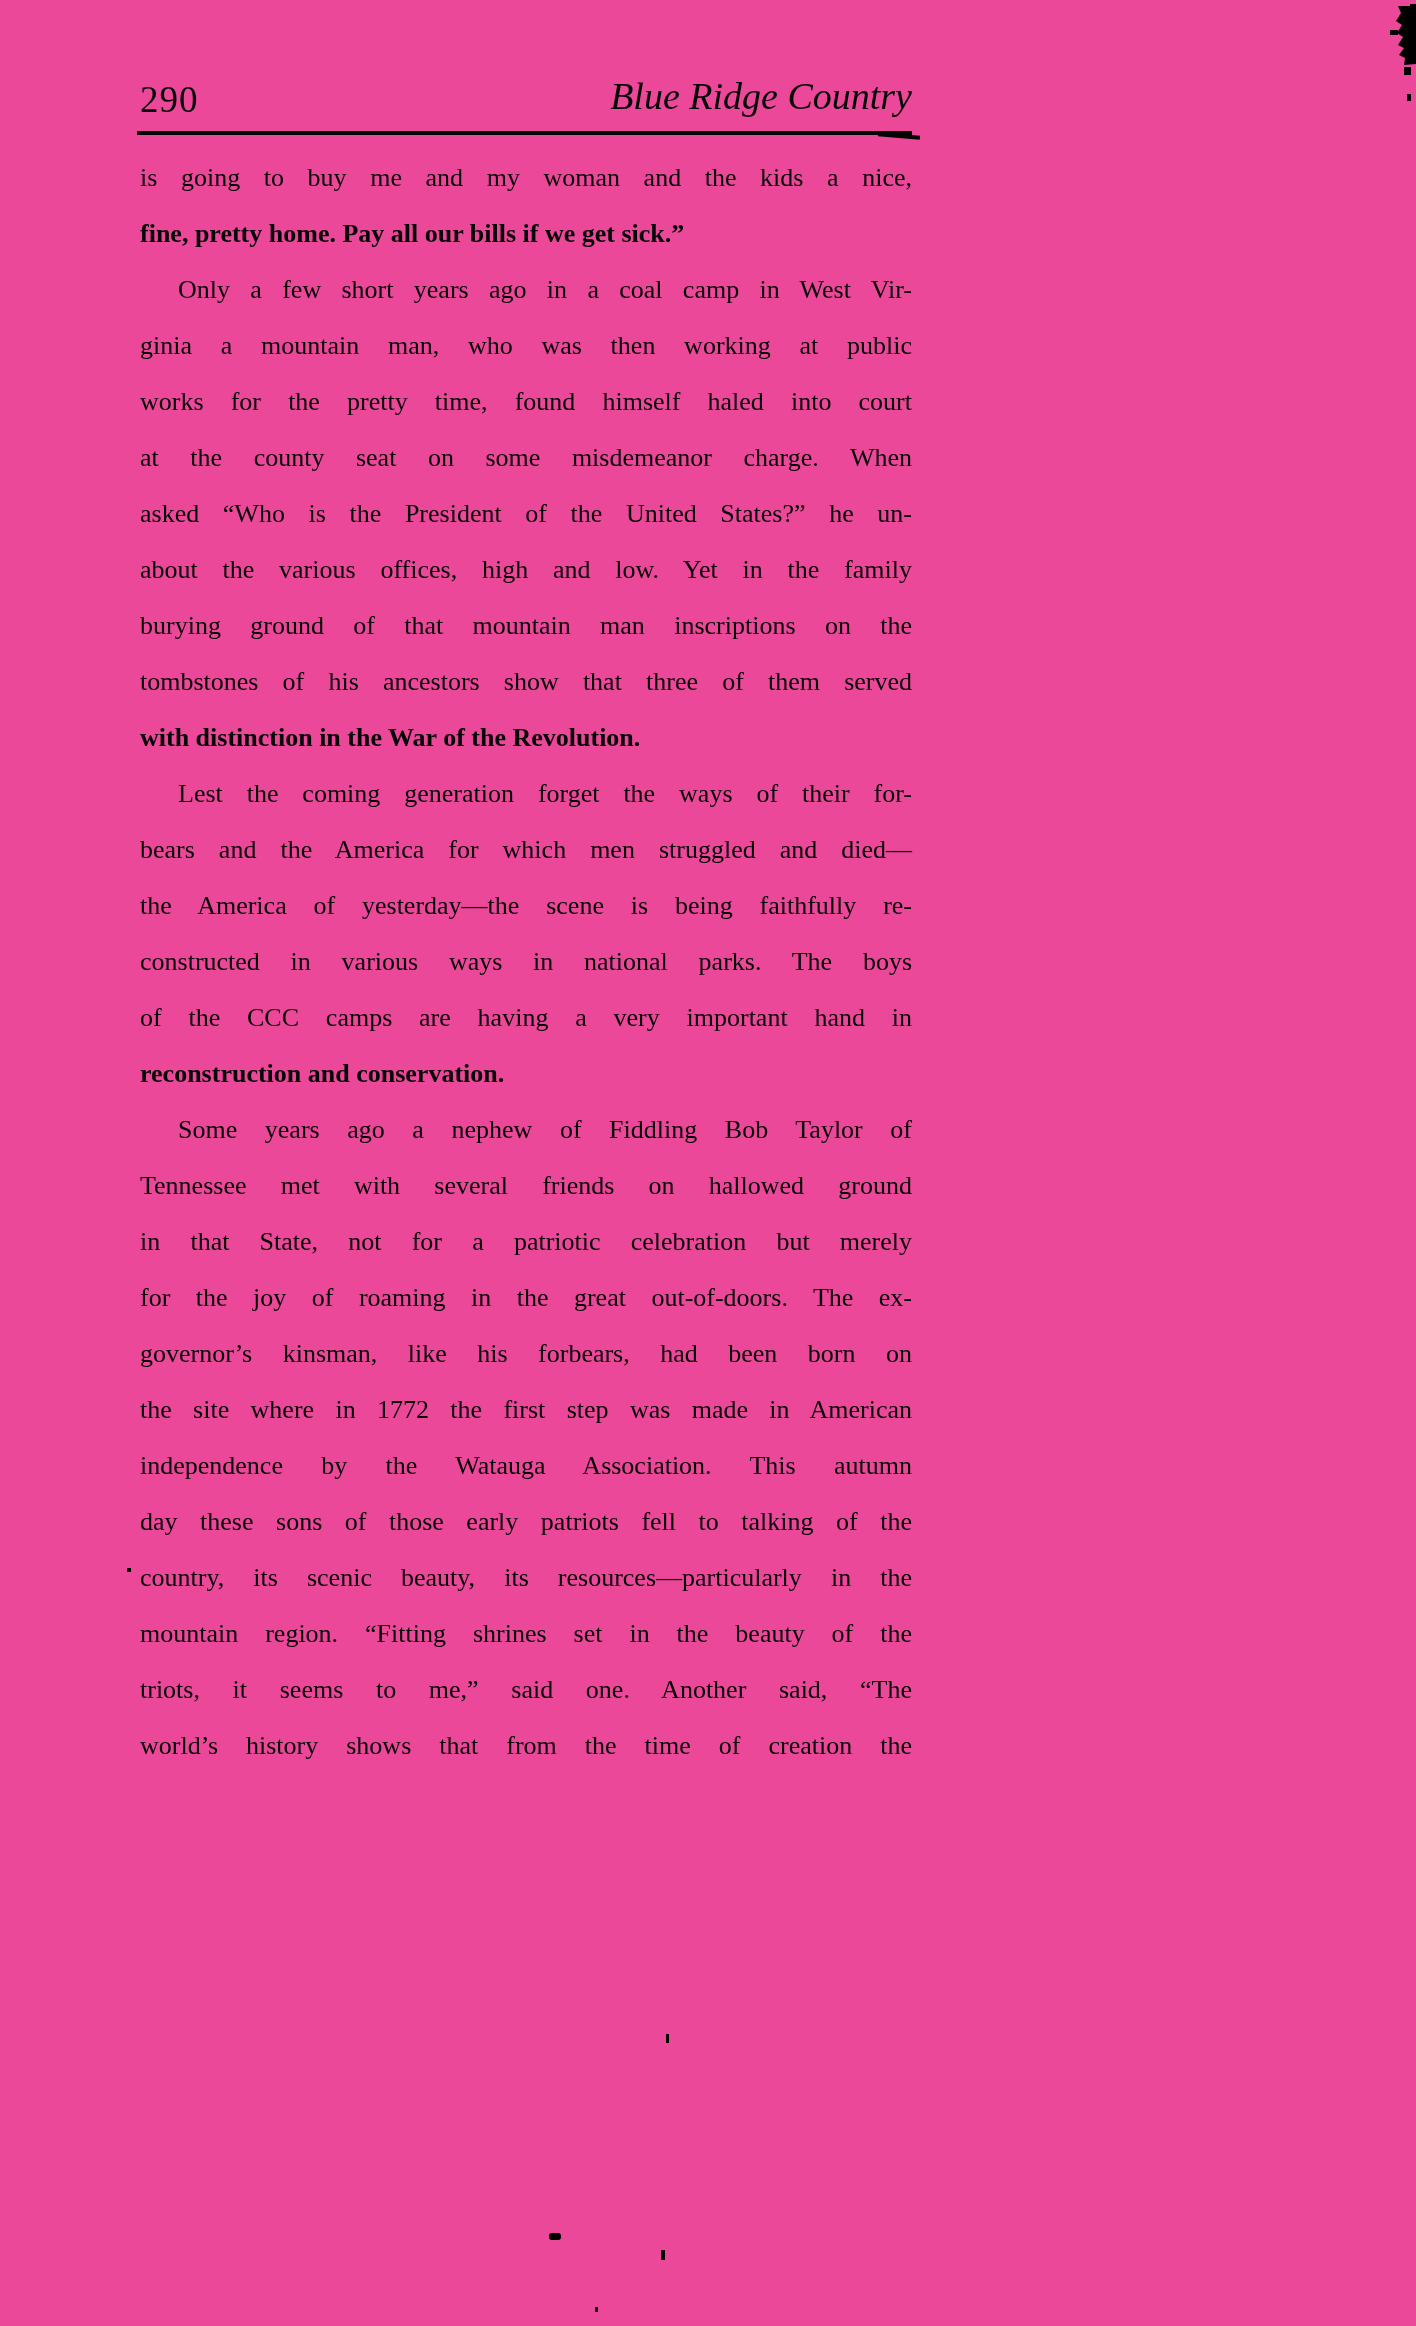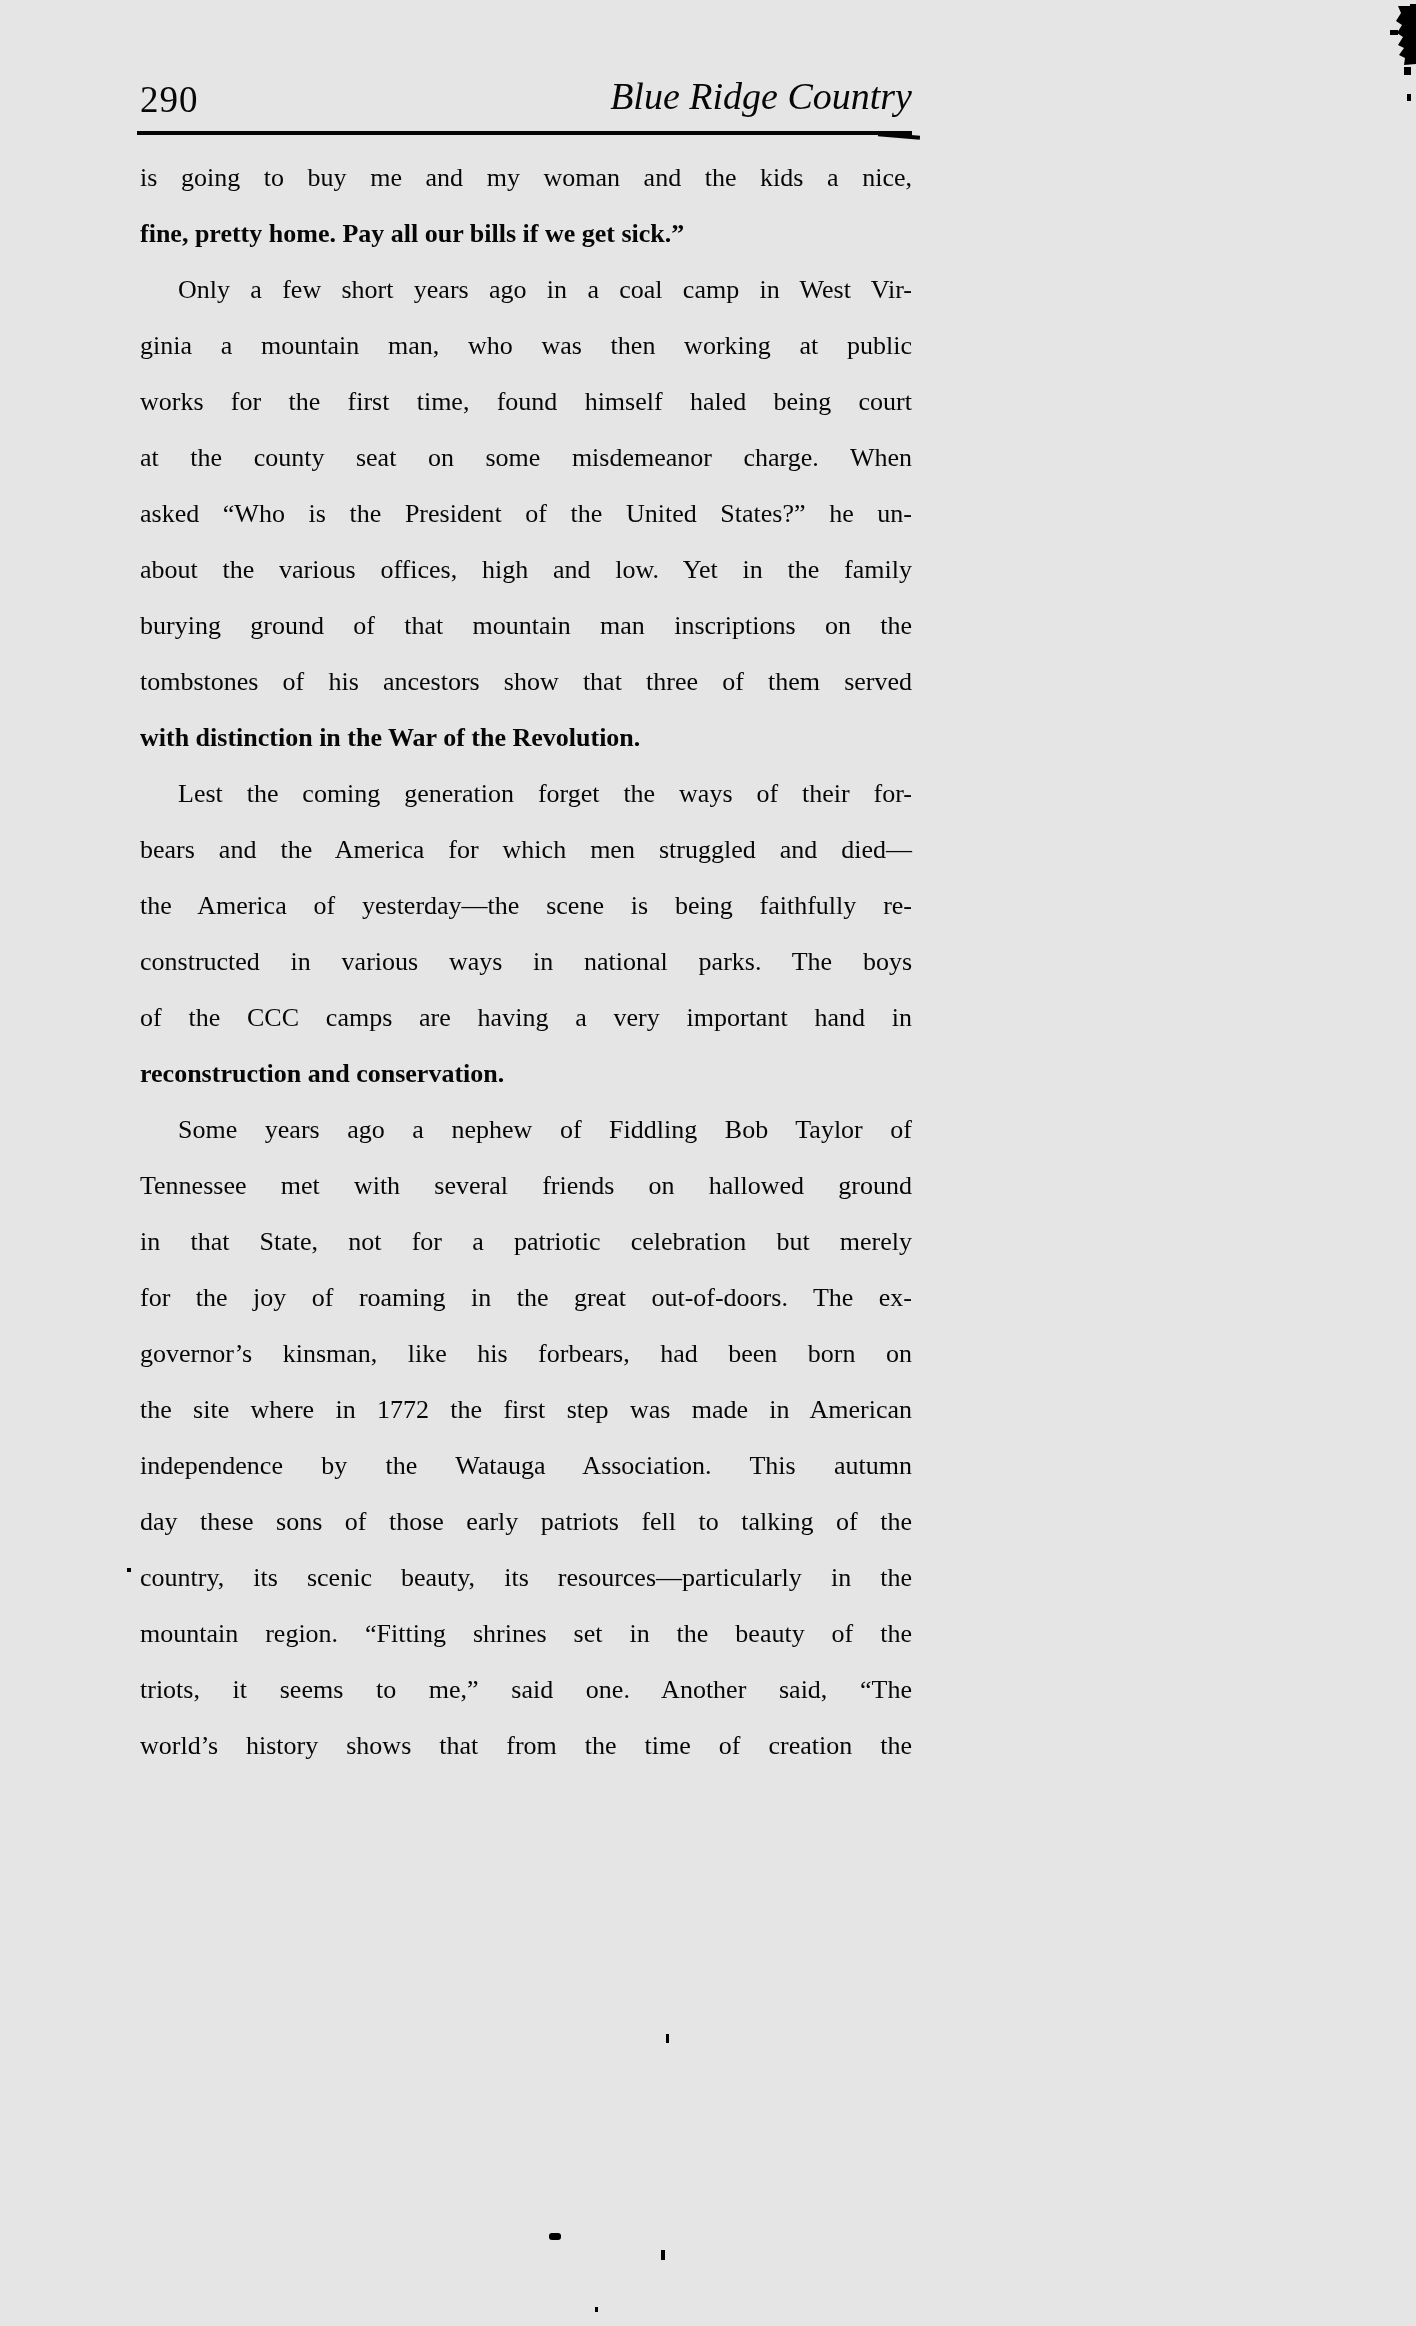--- a/index.html
+++ b/index.html
@@ -1,20 +1,20 @@
 <!DOCTYPE html>
 <html><head>
 <meta charset="utf-8">
 <style>
   html, body { margin: 0; padding: 0; background: #ffffff; }
   #page {
     position: relative;
     width: 1416px;
     height: 2326px;
-    background: #e5e5e5;
+    background: #ec4899;
     overflow: hidden;
     font-family: "Liberation Serif", "DejaVu Serif", serif;
     color: #070707;
   }
   
   #folio {
     position: absolute;
     left: 140px; top: 78px;
     font-size: 37px;
     letter-spacing: 1px;
@@ -71,21 +71,21 @@
   <div id="head-rule-hook"></div>
 
   <div id="text-block">
     <div>
       <div class="line">is going to buy me and my woman and the kids a nice,</div>
       <div class="line pend">fine, pretty home. Pay all our bills if we get sick.”</div>
     </div>
     <div>
       <div class="line ind">Only a few short years ago in a coal camp in West Vir-</div>
       <div class="line">ginia a mountain man, who was then working at public</div>
-      <div class="line">works for the first time, found himself haled being court</div>
+      <div class="line">works for the pretty time, found himself haled into court</div>
       <div class="line">at the county seat on some misdemeanor charge. When</div>
       <div class="line">asked “Who is the President of the United States?” he un-</div>
       <div class="line">about the various offices, high and low. Yet in the family</div>
       <div class="line">burying ground of that mountain man inscriptions on the</div>
       <div class="line">tombstones of his ancestors show that three of them served</div>
       <div class="line pend">with distinction in the War of the Revolution.</div>
     </div>
     <div>
       <div class="line ind">Lest the coming generation forget the ways of their for-</div>
       <div class="line">bears and the America for which men struggled and died—</div>

